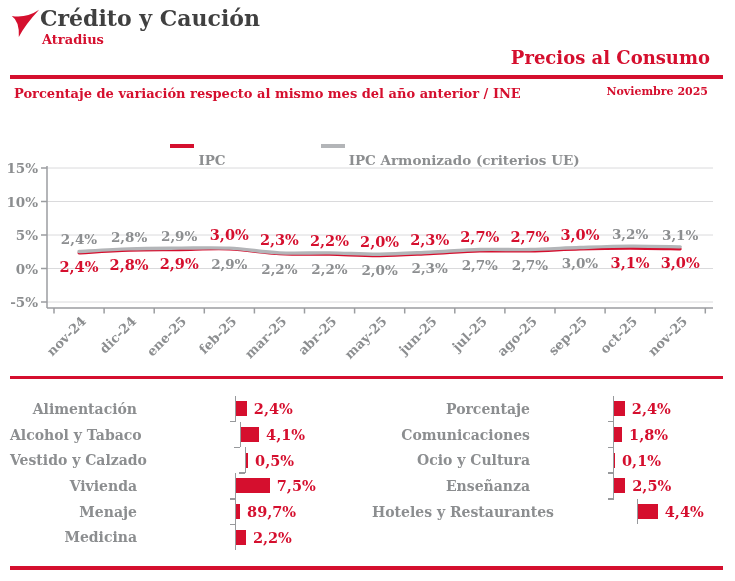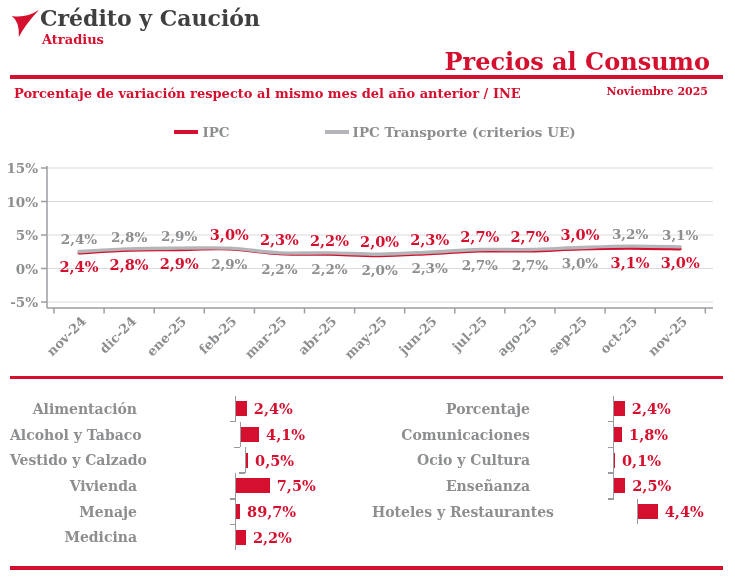--- a/index.html
+++ b/index.html
@@ -3,33 +3,33 @@
 <meta charset="utf-8">
 <style>
   html,body{margin:0;padding:0;background:#ffffff;}
   body{width:735px;height:581px;overflow:hidden;font-family:"DejaVu Serif",serif;}
   .page{position:relative;width:735px;height:581px;background:#fff;}
 
   
   .logo{position:absolute;left:10px;top:7px;width:30px;height:32px;}
   .brand-name{position:absolute;left:40px;top:5px;font-size:22px;font-weight:bold;color:#404040;letter-spacing:0px;}
   .brand-sub{position:absolute;left:42px;top:32px;font-size:13px;font-weight:600;color:#D50F2E;}
-  .doc-title{position:absolute;right:25px;top:47px;font-size:24px;font-weight:bold;color:#D50F2E;}
+  .doc-title{position:absolute;right:25px;top:47px;font-size:18px;font-weight:bold;color:#D50F2E;}
   .rule{position:absolute;left:10px;right:12px;background:#D50F2E;}
   .rule-top{top:75px;height:4px;}
   .rule-mid{top:376px;height:3px;}
   .rule-bottom{top:566px;height:4px;}
   .fig-title{position:absolute;left:14px;top:86px;font-size:13px;font-weight:bold;color:#D50F2E;}
   .period{position:absolute;right:27px;top:85px;font-size:11px;font-weight:bold;color:#D50F2E;}
 
   
   .legend{position:absolute;top:124px;left:0;width:100%;display:flex;justify-content:center;gap:95px;align-items:center;padding-left:15px;box-sizing:border-box;}
   .legend-item{display:flex;align-items:center;}
   .legend-swatch{display:inline-block;width:24px;height:3.5px;margin-right:4px;}
-  .legend-label{font-size:13.5px;font-weight:bold;color:#8C8E90;}
+  .legend-label{font-size:13.5px;font-weight:bold;color:#8C8E90;margin-top:28px;}
 
   
   #trend-svg{position:absolute;left:0;top:152px;}
 
   
   .cat-col{position:absolute;top:396px;}
   .col-left{left:10px;}
   .col-right{left:372px;}
   .cat-row{display:flex;align-items:center;height:25.7px;}
   .cat-label{text-align:right;font-size:14px;font-weight:bold;color:#8C8E90;white-space:nowrap;}
@@ -57,21 +57,21 @@
   <div class="fig-title">Porcentaje de variación respecto al mismo mes del año anterior / INE</div>
   <div class="period">Noviembre  2025</div>
 
   <div class="legend">
     <div class="legend-item">
       <span class="legend-swatch" style="background:#D50F2E;"></span>
       <span class="legend-label">IPC</span>
     </div>
     <div class="legend-item">
       <span class="legend-swatch" style="background:#B3B5B8;"></span>
-      <span class="legend-label">IPC Transporte (criterios UE)</span>
+      <span class="legend-label">IPC Armonizado (criterios UE)</span>
     </div>
   </div>
 
   <svg id="trend-svg" width="735" height="220">
       <line x1="47" y1="16" x2="713" y2="16" stroke="#DADADC" stroke-width="1"></line>
       <line x1="41" y1="16" x2="47" y2="16" stroke="#9B9DA0" stroke-width="1.5"></line>
       <text x="38" y="21" text-anchor="end" font-size="13.5" font-weight="bold" fill="#8C8E90" font-family="DejaVu Serif,serif">15%</text>
       <line x1="47" y1="49.5" x2="713" y2="49.5" stroke="#DADADC" stroke-width="1"></line>
       <line x1="41" y1="49.5" x2="47" y2="49.5" stroke="#9B9DA0" stroke-width="1.5"></line>
       <text x="38" y="54.5" text-anchor="end" font-size="13.5" font-weight="bold" fill="#8C8E90" font-family="DejaVu Serif,serif">10%</text>

